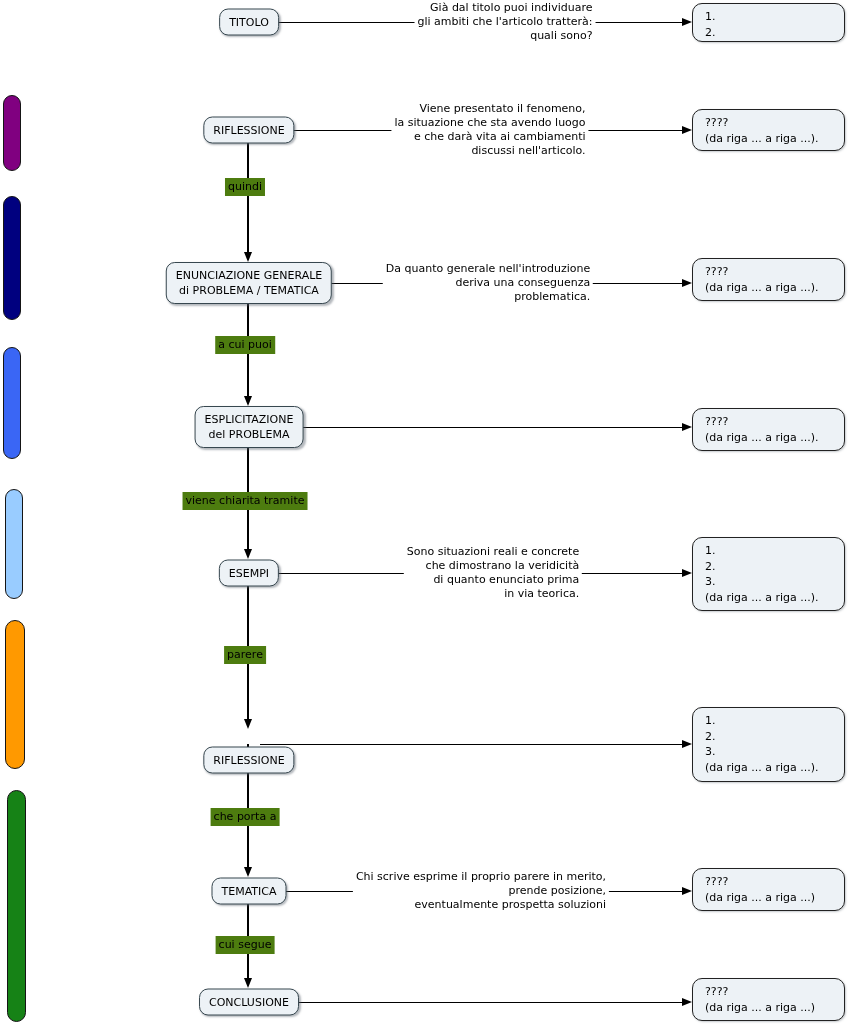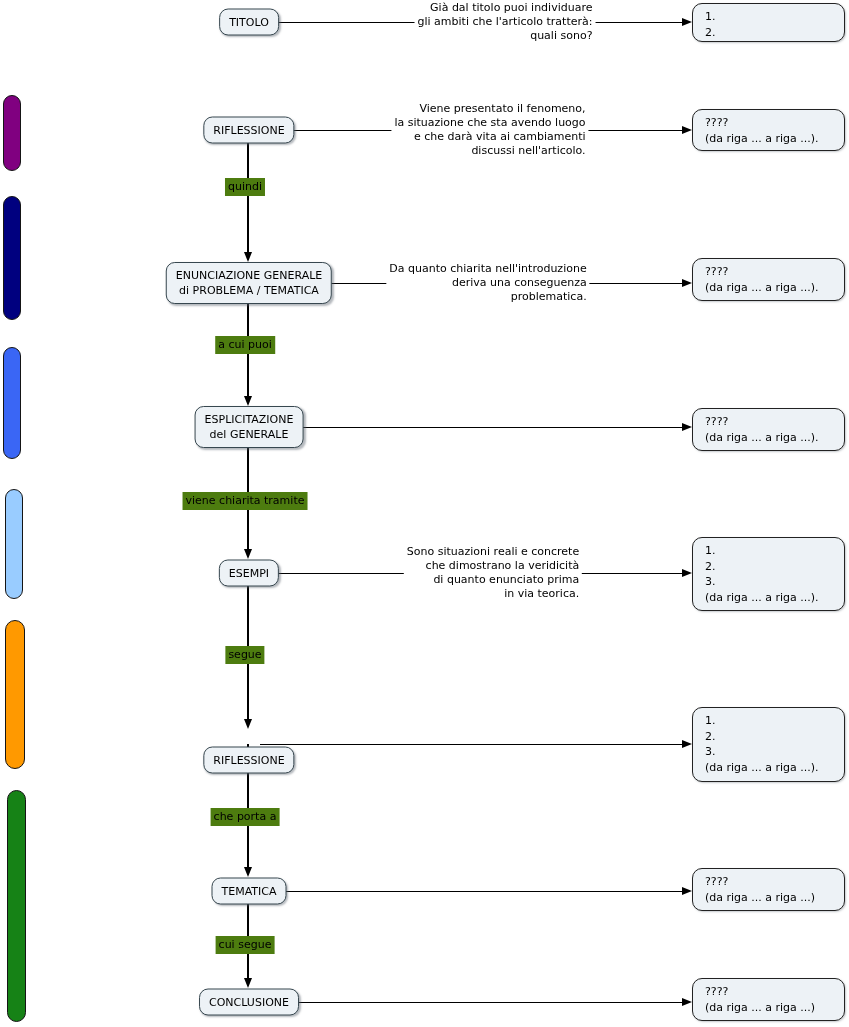--- a/index.html
+++ b/index.html
@@ -97,55 +97,58 @@
   <div class="vline" style="top:283px;height:114px"></div>
   <div class="varrow" style="top:396px"></div>
   <div class="vlabel" style="top:336px">a cui puoi</div>
 
   <div class="vline" style="top:427px;height:123px"></div>
   <div class="varrow" style="top:549px"></div>
   <div class="vlabel" style="top:492px">viene chiarita tramite</div>
 
   <div class="vline" style="top:573px;height:147px"></div>
   <div class="varrow" style="top:719px"></div>
-  <div class="vlabel" style="top:646px">segue</div>
+  <div class="vlabel" style="top:646px">parere</div>
 
   <div class="vline" style="top:744px;height:124px"></div>
   <div class="varrow" style="top:867px"></div>
   <div class="vlabel" style="top:808px">che porta a</div>
 
   <div class="vline" style="top:891px;height:88px"></div>
   <div class="varrow" style="top:978px"></div>
   <div class="vlabel" style="top:936px">cui segue</div>
 
   <div class="node" style="top:22px">TITOLO</div>
   <div class="node" style="top:130px">RIFLESSIONE</div>
   <div class="node" style="top:283px">ENUNCIAZIONE GENERALE
 di PROBLEMA / TEMATICA</div>
   <div class="node" style="top:427px">ESPLICITAZIONE
-del GENERALE</div>
+del PROBLEMA</div>
   <div class="node" style="top:573px">ESEMPI</div>
   <div class="node" style="top:760px">RIFLESSIONE</div>
   <div class="node" style="top:891px">TEMATICA</div>
   <div class="node" style="top:1002px">CONCLUSIONE</div>
 
   <div class="desc" style="top:1px;left:505px">Già dal titolo puoi individuare
 gli ambiti che l'articolo tratterà:
 quali sono?</div>
   <div class="desc" style="top:102px;left:490px">Viene presentato il fenomeno,
 la situazione che sta avendo luogo
 e che darà vita ai cambiamenti
 discussi nell'articolo.</div>
-  <div class="desc" style="top:262px;left:488px">Da quanto chiarita nell'introduzione
+  <div class="desc" style="top:262px;left:488px">Da quanto generale nell'introduzione
 deriva una conseguenza
 problematica.</div>
   <div class="desc" style="top:545px;left:493px">Sono situazioni reali e concrete
 che dimostrano la veridicità
 di quanto enunciato prima
 in via teorica.</div>
+  <div class="desc" style="top:870px;left:481px">Chi scrive esprime il proprio parere in merito,
+prende posizione,
+eventualmente prospetta soluzioni</div>
 
   <div class="result" style="top:3px;height:39px">1.
 2.</div>
   <div class="result" style="top:109px;height:42px">????
 (da riga ... a riga ...).</div>
   <div class="result" style="top:258px;height:43px">????
 (da riga ... a riga ...).</div>
   <div class="result" style="top:408px;height:43px">????
 (da riga ... a riga ...).</div>
   <div class="result" style="top:537px;height:74px">1.

